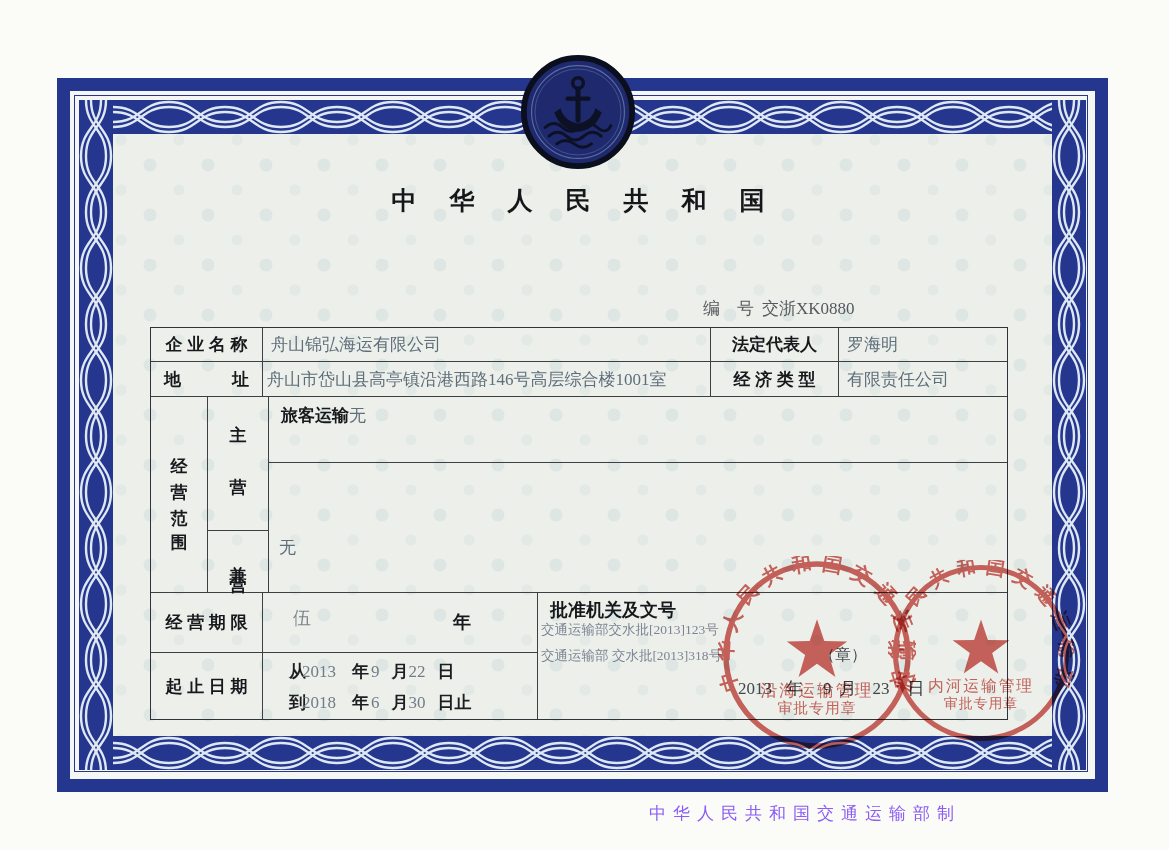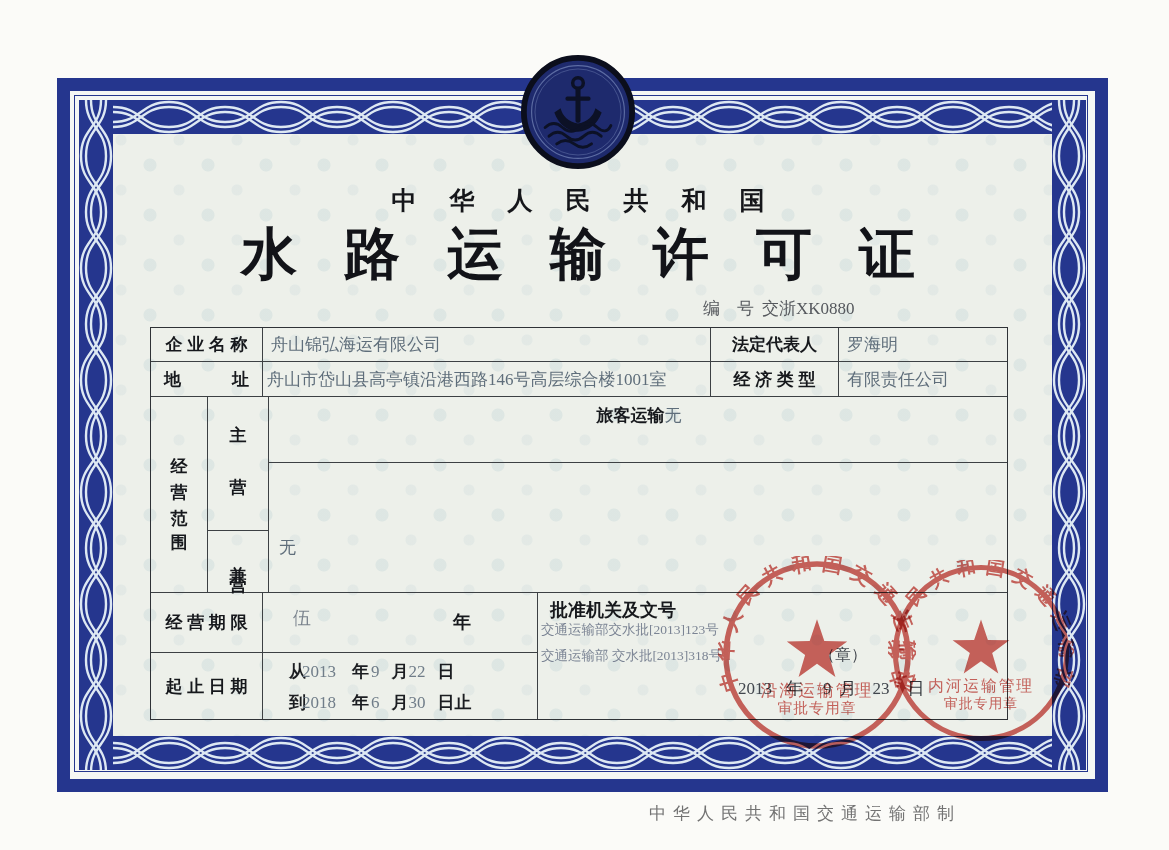--- a/index.html
+++ b/index.html
@@ -41,21 +41,21 @@
   .bb{border-bottom:1px solid #3c4043;}
   .lab{display:flex;align-items:center;justify-content:center;
     font-family:"Liberation Sans","DejaVu Sans",sans-serif;font-weight:700;font-size:17px;color:#16181c;}
   .val{font-size:17px;color:#5f6e7b;}
   .vlabel{display:flex;align-items:center;justify-content:center;
     font-family:"Liberation Sans","DejaVu Sans",sans-serif;font-weight:700;font-size:17px;color:#16181c;}
   .vlabel span{writing-mode:vertical-rl;text-orientation:upright;}
   .ls26 span{letter-spacing:26px;}
   .ls52 span{letter-spacing:52px;}
   .ls10 span{letter-spacing:10px;}
-  .scope-cell{padding:7px 10px 0 12px;text-align:center;}
+  .scope-cell{padding:7px 10px 0 12px;}
   .inl-lab{font-family:"Liberation Sans","DejaVu Sans",sans-serif;font-weight:700;font-size:17px;color:#16181c;}
   .vline{display:flex;align-items:center;height:31px;padding-left:26px;}
   .vline .pfx,.vline .unit{font-family:"Liberation Sans","DejaVu Sans",sans-serif;font-weight:700;font-size:17px;color:#1b1d21;}
   .vline .num{font-size:17px;color:#707d89;}
   .mL-4{margin-left:-4px;} .m16{margin-left:16px;} .m12{margin-left:12px;}
   .m4{} .m2{margin-left:2px;}
   .wu{position:absolute;left:30px;top:13px;font-size:18px;color:#79828c;}
   .nian{position:absolute;left:190px;top:17px;font-family:"Liberation Sans","DejaVu Sans",sans-serif;font-weight:700;font-size:18px;color:#16181c;}
   .appr-title{position:absolute;left:12px;top:5px;font-family:"Liberation Sans","DejaVu Sans",sans-serif;font-weight:700;font-size:18px;color:#16181c;}
   .appr-ref{position:absolute;left:3px;font-size:13.5px;color:#7b8494;white-space:nowrap;}
@@ -65,21 +65,21 @@
   .appr-date .u{font-family:"Liberation Sans","DejaVu Sans",sans-serif;color:#33373c;}
   .g14{margin-left:14px;} .g20{margin-left:20px;} .g8{margin-left:8px;} .g16{margin-left:16px;} .g18{margin-left:18px;}
 
   
   .seal{position:absolute;mix-blend-mode:multiply;opacity:.82;}
   .seal1{left:718px;top:556px;width:198px;height:198px;}
   .seal2{left:888px;top:560px;width:186px;height:186px;}
 
   
   .footer{position:absolute;left:560px;top:802px;width:490px;text-align:center;
-    font-size:17px;letter-spacing:7px;color:#737373;}
+    font-size:17px;letter-spacing:7px;color:#8b5cf6;}
 </style>
 </head>
 <body>
 
 <div class="page">
 
   <div class="b1"></div>
   <div class="b2"></div>
   <div class="b2line"></div>
   <div class="b3"></div>
@@ -126,21 +126,20 @@
       <path d="M60,72 C50,70 44,64 42,56 L35.5,60.5 C40,73 49,79.5 60,80.5 C71,79.5 80,73 84.5,60.5 L78,56 C76,64 70,70 60,72 Z"></path>
     </g>
     <g fill="none" stroke="#0c1126" stroke-width="3" stroke-linecap="round">
       <path d="M26,76 Q35,68 44,76 T62,76 T80,76 T94,74"></path>
       <path d="M30,85 Q39,77 48,85 T66,85 T84,85"></path>
       <path d="M38,93 Q47,86 56,93 T74,93"></path>
     </g>
   </svg>
 
   <div class="country">中华人民共和国</div>
-  <div class="main-title">水路运输许可证</div>
   <div class="number">
     <span class="nlabel">编　号</span>
     <span>交浙XK0880</span>
   </div>
 
   <div class="table">
 
     <div class="cell lab br bb" style="left:0;top:0;width:112px;height:34px;">企 业 名 称</div>
     <div class="cell val br bb" style="left:112px;top:0;width:448px;height:34px;display:flex;align-items:center;padding-left:8px;">舟山锦弘海运有限公司</div>
     <div class="cell lab br bb" style="left:560px;top:0;width:128px;height:34px;">法定代表人</div>

